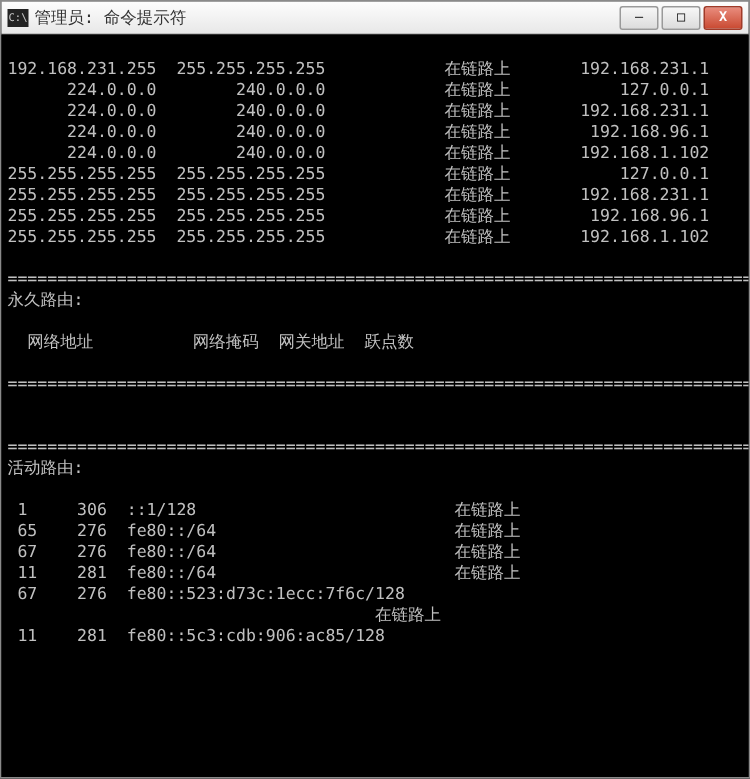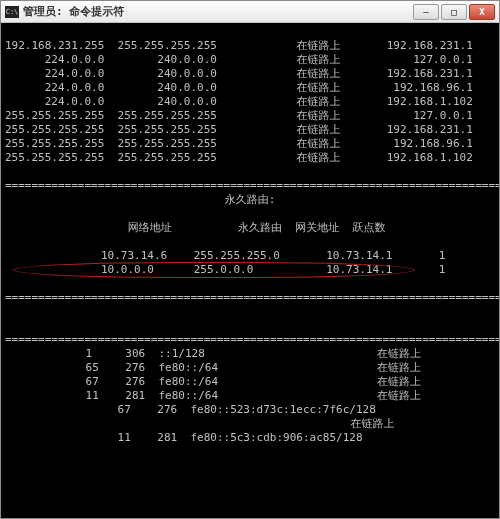--- a/index.html
+++ b/index.html
@@ -37,21 +37,20 @@
     align-items: center;
     justify-content: center;
     margin-right: 4px;
   }
   .title-text {
     flex: 1;
     font-size: 11px;
     color: #333;
     white-space: nowrap;
     overflow: hidden;
-    font-weight: bold;
   }
   .win-buttons { display: flex; gap: 2px; }
   .win-btn {
     width: 26px;
     height: 16px;
     border: 1px solid #9a9a9a;
     border-radius: 2px;
     background: linear-gradient(#f7f7f7,#dcdcdc);
     display: flex;
     align-items: center;
@@ -87,21 +86,21 @@
   }
   .hl-red::after {
     content: "";
     position: absolute;
     left: 8px; right: 80px;
     top: -1px; bottom: -1px;
     border: 1px solid #b22222;
     border-radius: 50%/60%;
     pointer-events: none;
   }
-  .row { display: block; text-align: center; }
+  .row { display: block; }
 </style>
 </head>
 <body>
 
 <div class="window">
   <div class="titlebar">
     <div class="icon-box">C:\</div>
     <div class="title-text">管理员: 命令提示符</div>
     <div class="win-buttons">
       <div class="win-btn">
@@ -121,25 +120,25 @@
       224.0.0.0        240.0.0.0            在链路上           127.0.0.1    306
       224.0.0.0        240.0.0.0            在链路上       192.168.231.1    276
       224.0.0.0        240.0.0.0            在链路上        192.168.96.1    276
       224.0.0.0        240.0.0.0            在链路上       192.168.1.102    281
 255.255.255.255  255.255.255.255            在链路上           127.0.0.1    306
 255.255.255.255  255.255.255.255            在链路上       192.168.231.1    276
 255.255.255.255  255.255.255.255            在链路上        192.168.96.1    276
 255.255.255.255  255.255.255.255            在链路上       192.168.1.102    281</div>
 <span class="sep">===========================================================================</span>
 <span class="row">永久路由:</span>
-<span class="row">  网络地址          永久路由  网关地址  跃点数</span>
-<div id="persistblock"><span class="row">       10.73.14.6    255.255.255.0       10.73.14.1       1</span><span class="row hl-red">       10.0.0.0      255.0.0.0           10.73.14.1       1</span></div>
+<span class="row">  网络地址          网络掩码  网关地址  跃点数</span>
 <span class="sep">===========================================================================</span>
 <span class="row"> </span>
 <span class="sep">===========================================================================</span>
+<span class="row">活动路由:</span>
 <div id="ipv6block"><span class="row"> 1     306  ::1/128                          在链路上</span><span class="row"> 65    276  fe80::/64                        在链路上</span><span class="row"> 67    276  fe80::/64                        在链路上</span><span class="row"> 11    281  fe80::/64                        在链路上</span><span class="row"> 67    276  fe80::523:d73c:1ecc:7f6c/128  </span><span class="row">                                     在链路上</span><span class="row"> 11    281  fe80::5c3:cdb:906:ac85/128    </span></div>
 
 
 
 
 
   </div>
 </div>
 
 </body></html>

